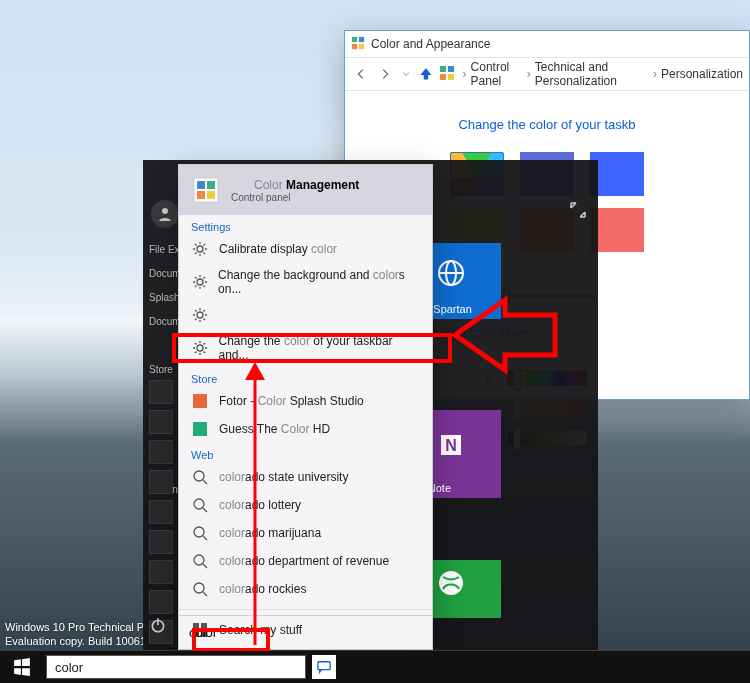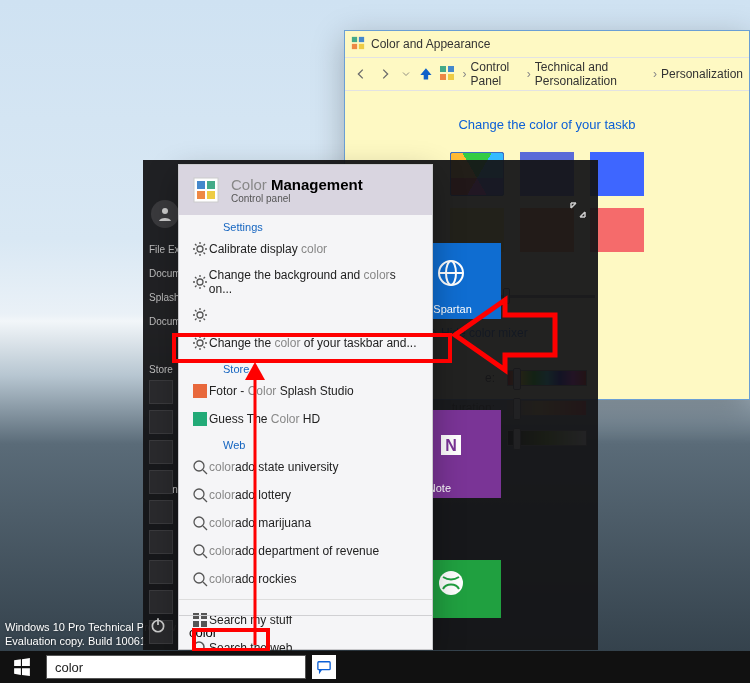--- a/index.html
+++ b/index.html
@@ -12,21 +12,21 @@
       linear-gradient(to bottom, #cfe2f2 0%, #d9e8f4 35%, #eaf1f7 46%, #f2f6f9 47%, #b7c6d1 55%, #5a6b78 65%, #2f3c46 100%);
   }
   .watermark {
     position:absolute; left:5px; bottom:35px; color:#fff; font-size:11px; line-height:14px;
     text-shadow:0 0 3px rgba(0,0,0,.4);
   }
 
   
   .cp-window {
     position:absolute; left:344px; top:30px; width:406px; height:370px;
-    background:#fef9c3; border:1px solid #6a9fd4; box-shadow:0 8px 30px rgba(0,0,0,.25);
+    background:#ffffff; border:1px solid #6a9fd4; box-shadow:0 8px 30px rgba(0,0,0,.25);
   }
   .cp-title { height:26px; display:flex; align-items:center; gap:6px; padding:0 6px; font-size:12px; color:#333; }
   .cp-title svg { width:14px; height:14px; }
   .cp-nav {
     height:34px; border-top:1px solid #e3e3e3; border-bottom:1px solid #e3e3e3;
     display:flex; align-items:center; padding:0 6px; font-size:12px; color:#333; gap:4px;
   }
   .navbtn { width:24px; height:24px; border-radius:50%; color:#6b6b6b; border:1px solid transparent;
             display:flex; align-items:center; justify-content:center; cursor:default; }
   .navbtn svg{width:14px;height:14px}
@@ -70,24 +70,24 @@
   .tile .lab { position:absolute; left:6px; bottom:4px; }
   .tile svg{position:absolute;left:50%;top:40%;transform:translate(-50%,-50%);width:32px;height:32px}
 
   
   .search {
     position:absolute; left:178px; top:164px; width:255px; height:486px;
     background:#f5f5f7; box-shadow:0 10px 30px rgba(0,0,0,.3); border:1px solid #c9c9cc;
   }
   .s-top { background:#d9d5e0; padding:10px 12px; display:flex; gap:10px; align-items:center; }
   .s-top .ic { width:30px; height:30px; display:flex;align-items:center;justify-content:center;}
-  .s-top .title { font-size:15px; }
+  .s-top .title { font-size:12px;margin-left:23px; }
   .s-top .sub { font-size:10px; color:#555; }
-  .s-section { padding:6px 12px 2px; font-size:11px; color:#1565c0;margin-left:32px; }
-  .s-item { display:flex; align-items:center; padding:5px 12px; font-size:12px; color:#222; cursor:default;}
+  .s-section { padding:6px 12px 2px; font-size:11px; color:#1565c0; }
+  .s-item { display:flex; align-items:center; gap:10px; padding:5px 12px; font-size:12px; color:#222; cursor:default;}
   .s-item .ic{width:18px;height:18px;color:#555;display:flex;align-items:center;justify-content:center;}
   .s-item .ic svg{width:16px;height:16px}
   .dim{color:#888}
   .s-input { position:absolute; left:0; right:0; bottom:0; height:34px; border-top:1px solid #d0d0d3;
              display:flex; align-items:center; padding:0 10px;}
   .s-input input{ border:none; outline:none; background:transparent; font-size:13px; width:100%; }
 
   
   .ann-box { position:absolute; border:4px solid #f00; pointer-events:none; }
   .ann-arrow { position:absolute; pointer-events:none; }

